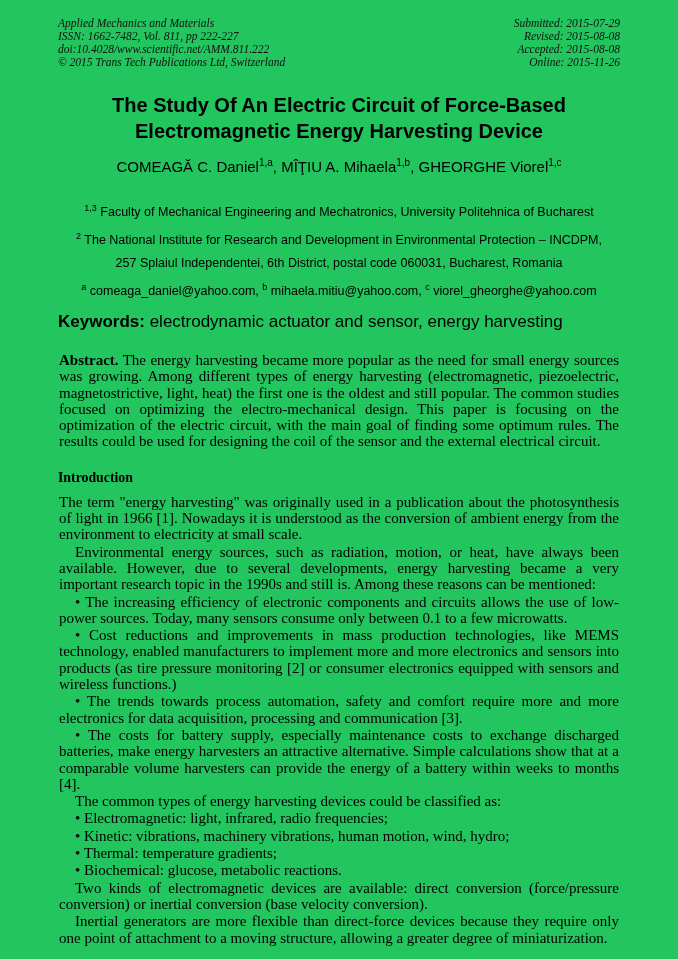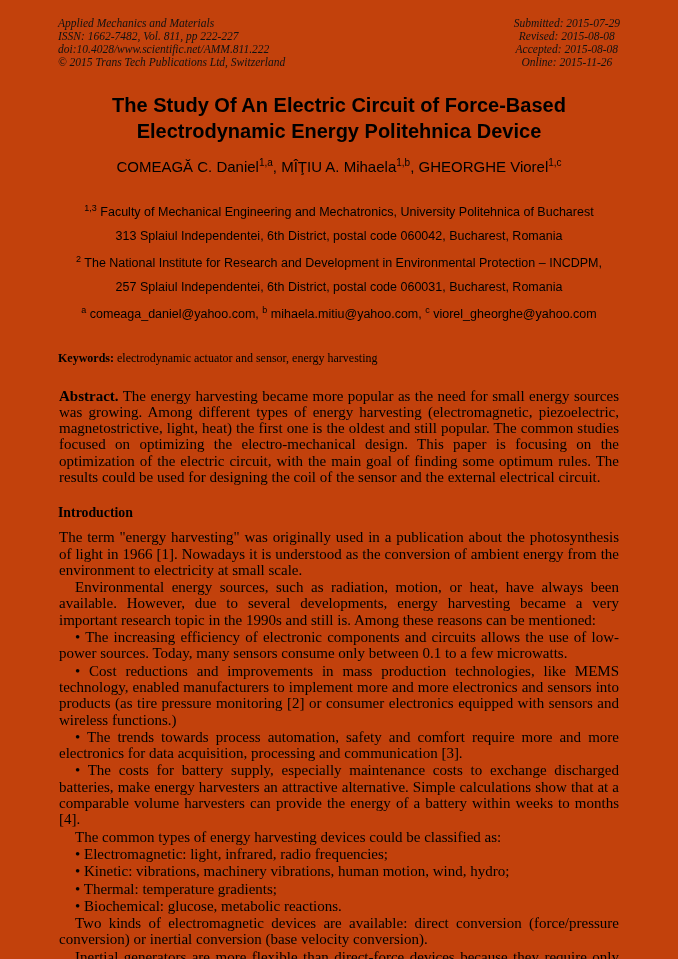--- a/index.html
+++ b/index.html
@@ -1,36 +1,36 @@
 <!DOCTYPE html>
 <html lang="en"><head>
 <meta charset="utf-8">
 <style>
   html, body { margin: 0; padding: 0; background: #ffffff; }
   .page {
     width: 678px;
     height: 959px;
     box-sizing: border-box;
-    background: #c2410c;
+    background: #22c55e;
     color: #000000;
     padding: 17px 58px 0 58px;
     overflow: hidden;
   }
 
   
   .header {
     display: flex;
     justify-content: space-between;
     font-family: "Liberation Serif", serif;
     font-style: italic;
     font-size: 11.5px;
     line-height: 13px;
     color: #111111;
   }
-  .header-right { text-align: center; }
+  .header-right { text-align: right; }
 
   
   .title {
     margin: 23px 0 0 0;
     text-align: center;
     font-family: "Liberation Sans", sans-serif;
     font-weight: bold;
     font-size: 20px;
     line-height: 26px;
     color: #000000;
@@ -52,23 +52,23 @@
     margin-top: 20px;
     text-align: center;
     font-family: "Liberation Sans", sans-serif;
     font-size: 12.5px;
   }
   .aff-line { line-height: 23.5px; }
   .aff-line .sup { font-size: 9px; vertical-align: 5px; }
 
   
   .keywords {
-    margin-top: 23px;
-    font-family: Liberation Serif, serif;
-    font-size: 12px;
+    margin-top: 11px;
+    font-family: Liberation Sans, sans-serif;
+    font-size: 17px;
     line-height: 16px;
   }
   .keywords .kw-label { font-weight: bold; }
 
   
   .abstract, .body-p {
     font-family: "Liberation Serif", serif;
     font-size: 15px;
     line-height: 16.3px;
     text-align: justify;
@@ -101,28 +101,27 @@
     <div class="header-right">
       <div>Submitted: 2015-07-29</div>
       <div>Revised: 2015-08-08</div>
       <div>Accepted: 2015-08-08</div>
       <div>Online: 2015-11-26</div>
     </div>
   </div>
 
   <h1 class="title">
     <span class="tline">The Study Of An Electric Circuit of Force-Based</span>
-    <span class="tline">Electrodynamic Energy Politehnica Device</span>
+    <span class="tline">Electromagnetic Energy Harvesting Device</span>
   </h1>
 
   <div class="authors"><span>COMEAGĂ C. Daniel</span><span class="sup">1,a</span><span>, </span><span>MÎŢIU A. Mihaela</span><span class="sup">1,b</span><span>, </span><span>GHEORGHE Viorel</span><span class="sup">1,c</span></div>
 
   <div class="affiliations">
     <div class="aff-line"><span class="sup">1,3</span><span> Faculty of Mechanical Engineering and Mechatronics, University Politehnica of Bucharest</span></div>
-    <div class="aff-line"><span>313 Splaiul Independentei, 6th District, postal code 060042, Bucharest, Romania</span></div>
     <div class="aff-line"><span class="sup">2</span><span> The National Institute for Research and Development in Environmental Protection – INCDPM,</span></div>
     <div class="aff-line"><span>257 Splaiul Independentei, 6th District, postal code 060031, Bucharest, Romania</span></div>
     <div class="aff-line"><span class="sup">a</span><span> comeaga_daniel@yahoo.com, </span><span class="sup">b</span><span> mihaela.mitiu@yahoo.com, </span><span class="sup">c</span><span> viorel_gheorghe@yahoo.com</span></div>
   </div>
 
   <div class="keywords"><span class="kw-label">Keywords:</span><span> electrodynamic actuator and sensor, energy harvesting</span></div>
 
   <p class="abstract"><span class="abs-label">Abstract.</span><span> The energy harvesting became more popular as the need for small energy sources was growing. Among different types of energy harvesting (electromagnetic, piezoelectric, magnetostrictive, light, heat) the first one is the oldest and still popular. The common studies focused on optimizing the electro-mechanical design. This paper is focusing on the optimization of the electric circuit, with the main goal of finding some optimum rules. The results could be used for designing the coil of the sensor and the external electrical circuit.</span></p>
 
   <h2 class="section-heading">Introduction</h2>

